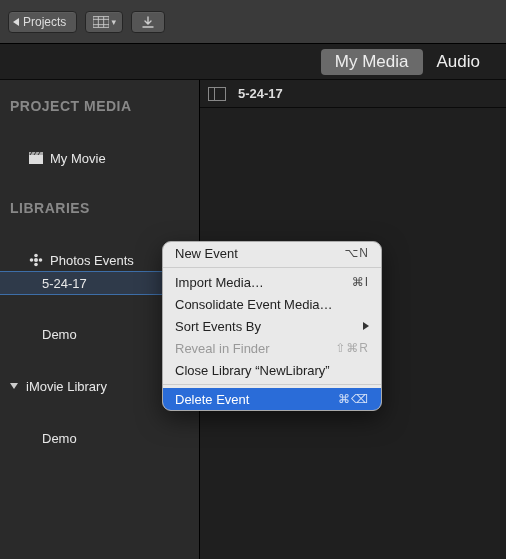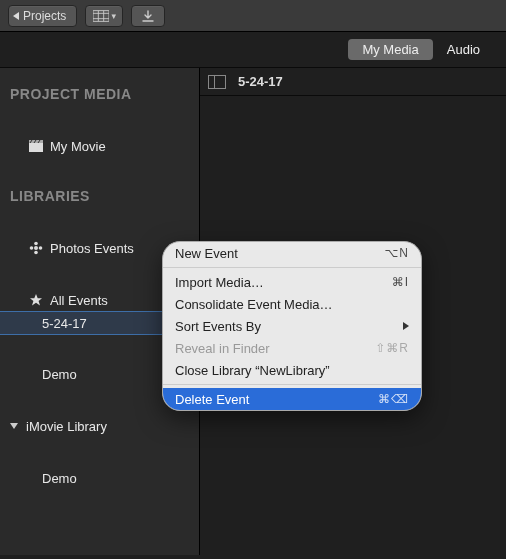--- a/index.html
+++ b/index.html
@@ -1,44 +1,44 @@
 <!DOCTYPE html>
 <html><head>
 <meta charset="utf-8">
 <style>
   * { box-sizing: border-box; margin: 0; padding: 0; font-family: -apple-system, "Helvetica Neue", Arial, sans-serif; }
   body { width: 506px; height: 559px; background: #1f1f1f; color: #ccc; font-size: 13px; overflow: hidden; }
 
-  .toolbar { height: 32px; background: #3a3a3a; border-bottom: 1px solid #000; display: flex; align-items: center; padding: 0 8px; gap: 8px; }
+  .toolbar { height: 44px; background: #3a3a3a; border-bottom: 1px solid #000; display: flex; align-items: center; padding: 0 8px; gap: 8px; }
   .toolbar-btn { background: #555; border: 1px solid #252525; border-radius: 4px; height: 22px; display: flex; align-items: center; justify-content: center; color: #ddd; font-size: 12px; padding: 0 8px; cursor: default; box-shadow: 0 1px 0 rgba(255,255,255,0.05) inset; }
   .toolbar-btn.projects { padding: 0 10px 0 4px; }
   .chevron-left { display: inline-block; width: 0; height: 0; border-top: 4px solid transparent; border-bottom: 4px solid transparent; border-right: 6px solid #ddd; margin-right: 4px; }
 
   .tabrow { height: 36px; background: #1f1f1f; display: flex; align-items: center; justify-content: flex-end; padding: 0 12px; gap: 0; border-bottom: 1px solid #0a0a0a; }
-  .tab { padding: 3px 14px; color: #eee; font-size: 13px; border-radius: 4px; }
+  .tab { padding: 3px 14px; color: #eee; font-size: 17px; border-radius: 4px; }
   .tab.active { background: #6a6a6a; }
 
   .body { display: flex; height: calc(100% - 72px); }
 
   .sidebar { width: 200px; background: #2a2a2a; border-right: 1px solid #000; padding-top: 12px; position: relative; }
   .section-header { color: #888; font-size: 14px; font-weight: 600; letter-spacing: 0.5px; padding: 6px 10px 4px; }
   .tree-row { display: flex; align-items: center; height: 24px; padding-left: 10px; color: #e8e8e8; font-size: 13px; gap: 6px; margin-top: 28px; }
   .tree-row .indent1 { width: 12px; display: inline-block; }
   .tree-row .indent2 { width: 26px; display: inline-block; }
   .tree-row.selected { background: #2f3a4a; border: 1px solid #3d6ea8; border-left: none; border-right: none; margin: -1px 0; }
   .disclosure { display: inline-block; width: 0; height: 0; border-left: 4px solid transparent; border-right: 4px solid transparent; border-top: 6px solid #ccc; margin-right: 2px; }
   .sb-icon { width: 16px; height: 14px; display: inline-flex; align-items: center; justify-content: center; color: #ddd; }
 
   .content { flex: 1; background: #1f1f1f; }
   .content-header { height: 28px; display: flex; align-items: center; border-bottom: 1px solid #0a0a0a; padding-left: 8px; gap: 12px; }
   .grid-icon { width: 18px; height: 14px; border: 1px solid #888; position: relative; }
   .grid-icon::before { content: ""; position: absolute; left: 5px; top: 0; bottom: 0; width: 1px; background: #888; }
   .content-title { color: #ddd; font-weight: 600; font-size: 13px; }
 
-  .context-menu { position: absolute; left: 162px; top: 241px; width: 260px; background: #e9e9e9; border: 1px solid #aaa; border-radius: 18px; box-shadow: 0 8px 24px rgba(0,0,0,0.5); overflow: hidden; color: #222; font-size: 13px; z-index: 50; }
+  .context-menu { position: absolute; left: 162px; top: 241px; width: 220px; background: #e9e9e9; border: 1px solid #aaa; border-radius: 9px; box-shadow: 0 8px 24px rgba(0,0,0,0.5); overflow: hidden; color: #222; font-size: 13px; z-index: 50; }
   .menu-item { display: flex; align-items: center; justify-content: space-between; height: 22px; padding: 0 12px; }
   .menu-item.disabled { color: #999; }
   .menu-item.highlight { background: #2a6cd8; color: #fff; text-align: right; }
   .menu-sep { height: 1px; background: #ccc; margin: 3px 0; }
   .shortcut { color: inherit; opacity: 0.8; font-size: 12px; letter-spacing: 1px; }
   .submenu-arrow { display: inline-block; width: 0; height: 0; border-top: 4px solid transparent; border-bottom: 4px solid transparent; border-left: 6px solid #333; }
 
   svg { display: block; }
 </style>
 </head>
@@ -102,29 +102,20 @@
             <circle cx="7" cy="7" r="2" fill="#ddd"></circle>
             <circle cx="7" cy="2.5" r="1.8" fill="#ddd"></circle>
             <circle cx="7" cy="11.5" r="1.8" fill="#ddd"></circle>
             <circle cx="2.5" cy="7" r="1.8" fill="#ddd"></circle>
             <circle cx="11.5" cy="7" r="1.8" fill="#ddd"></circle>
           </svg>
       </span>
       <span>Photos Events</span>
     </div>
 
-    <div class="tree-row">
-      <span class="indent1"></span>
-      <span class="sb-icon">
-        <svg width="14" height="14" viewBox="0 0 14 14">
-            <polygon points="7,1 8.7,5.2 13,5.2 9.6,8 11,12.5 7,9.8 3,12.5 4.4,8 1,5.2 5.3,5.2" fill="#ddd"></polygon>
-          </svg>
-      </span>
-      <span>All Events</span>
-    </div>
 
 
     <div class="tree-row selected">
       <span class="indent2"></span>
       <span>5-24-17</span>
     </div>
 
     <div class="tree-row">
       <span class="indent2"></span>
       <span>Demo</span>

